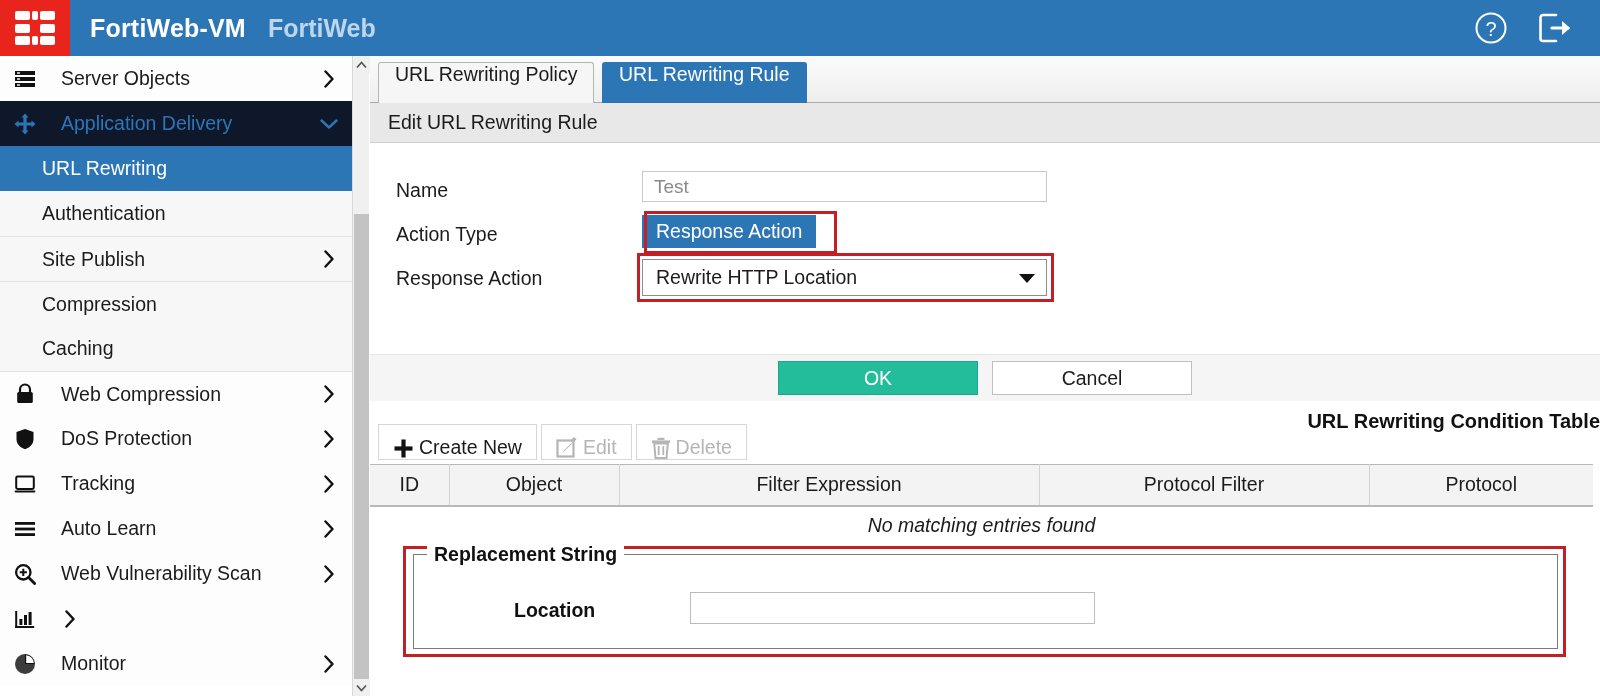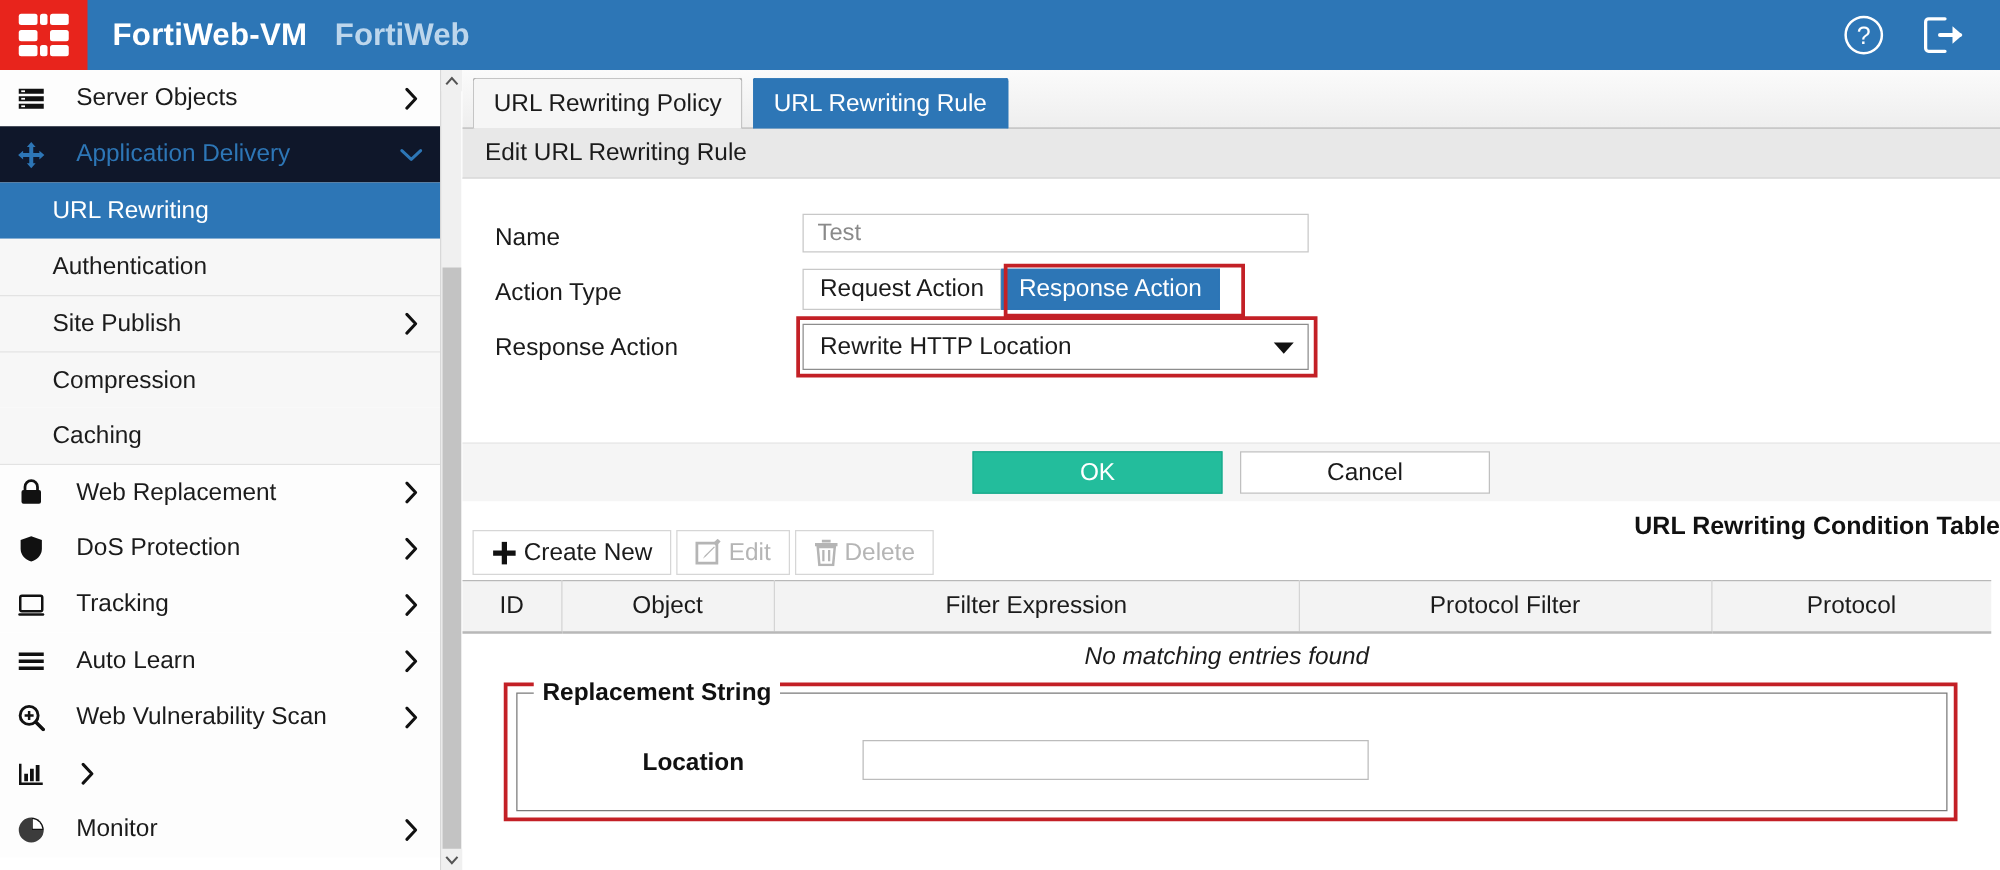--- a/index.html
+++ b/index.html
@@ -88,21 +88,21 @@
   }
 
   
   #tabbar {
     position: absolute; left: 0; top: 0; width: 1230px; height: 47px;
     background: linear-gradient(#fbfbfb,#eeeeee);
     border-bottom: 1px solid #a9a9a9;
   }
   .tab {
     position: absolute; top: 6px; height: 41px;
-    display: flex; align-items: center; justify-content: center;
+    display: flex; justify-content: center;
     font-size: 19.5px; cursor: pointer; padding: 0 16px;
   }
   #tab-policy {
     left: 8px; background: #f6f6f6; color: #1b1b1b;
     border: 1px solid #b4b4b4; border-bottom: none;
     border-radius: 3px 3px 0 0;
   }
   #tab-rule {
     left: 232px; background: #2D76B6; color: #ffffff;
     border: 1px solid #2D76B6; border-bottom: none;
@@ -193,21 +193,21 @@
     position: absolute; left: 0; top: 350px; width: 1230px; height: 30px;
     display: flex; align-items: center; justify-content: flex-end;
     font-size: 20px; font-weight: bold; color: #111111;
   }
 
   
   #tbl-toolbar {
     position: absolute; left: 8px; top: 368px; display: flex;
   }
   .tbtn {
-    height: 36px; display: flex; align-items: center; gap: 5px;
+    height: 36px; display: flex; align-items: flex-end; gap: 5px;
     padding: 0 14px; border: 1px solid #d6d6d6; background: #ffffff;
     font-size: 19.5px; cursor: pointer; color: #1b1b1b;
     margin-right: 4px;
   }
   .tbtn.dis { color: #b5b5b5; cursor: default; }
   .tbtn .ti { line-height: 0; display: flex; align-items: center; }
 
   
   #tbl {
     position: absolute; left: 0; top: 408px; width: 1223px;
@@ -343,21 +343,21 @@
       <span class="nav-label">Caching</span>
       <span class="nav-caret"></span>
     </div>
     <div class="nav-item sep-top">
       <span class="nav-ico">
         <svg width="22" height="22" viewBox="0 0 22 22">
           <path d="M6 9 V6.5 a5 5 0 0 1 10 0 V9" fill="none" stroke="#111" stroke-width="2.2"></path>
                 <rect x="3.2" y="9" width="15.6" height="11" rx="1.6" fill="#111"></rect>
         </svg>
       </span>
-      <span class="nav-label">Web Replacement</span>
+      <span class="nav-label">Web Compression</span>
       <span class="nav-caret">
         <svg width="12" height="18" viewBox="0 0 12 18">
           <path d="M2.5 1.5 L9.5 9 L2.5 16.5" fill="none" stroke="#111111" stroke-width="2.4" stroke-linecap="round" stroke-linejoin="round"></path>
         </svg>
       </span>
     </div>
     <div class="nav-item">
       <span class="nav-ico">
         <svg width="22" height="22" viewBox="0 0 22 22">
           <path d="M11 1 L19.5 4 V11 C19.5 16.4 15.6 19.8 11 21.2 C6.4 19.8 2.5 16.4 2.5 11 V4 Z" fill="#111"></path>
@@ -480,23 +480,20 @@
   <div id="form">
 
     <div class="frow" style="top:28px;">
       <span class="flabel">Name</span>
       <input id="name-input" type="text" value="Test" style="">
     </div>
 
     <div class="frow" style="top:72px;">
       <span class="flabel">Action Type</span>
       <div id="seg-wrap">
-        <div class="seg">
-          <span>Request Action</span>
-        </div>
         <div class="seg on" style="position:relative;">
           <span>Response Action</span>
           <div id="seg-hl"></div>
         </div>
       </div>
     </div>
 
     <div class="frow" style="top:116px;">
       <span class="flabel">Response Action</span>
       <div id="sel-wrap">

